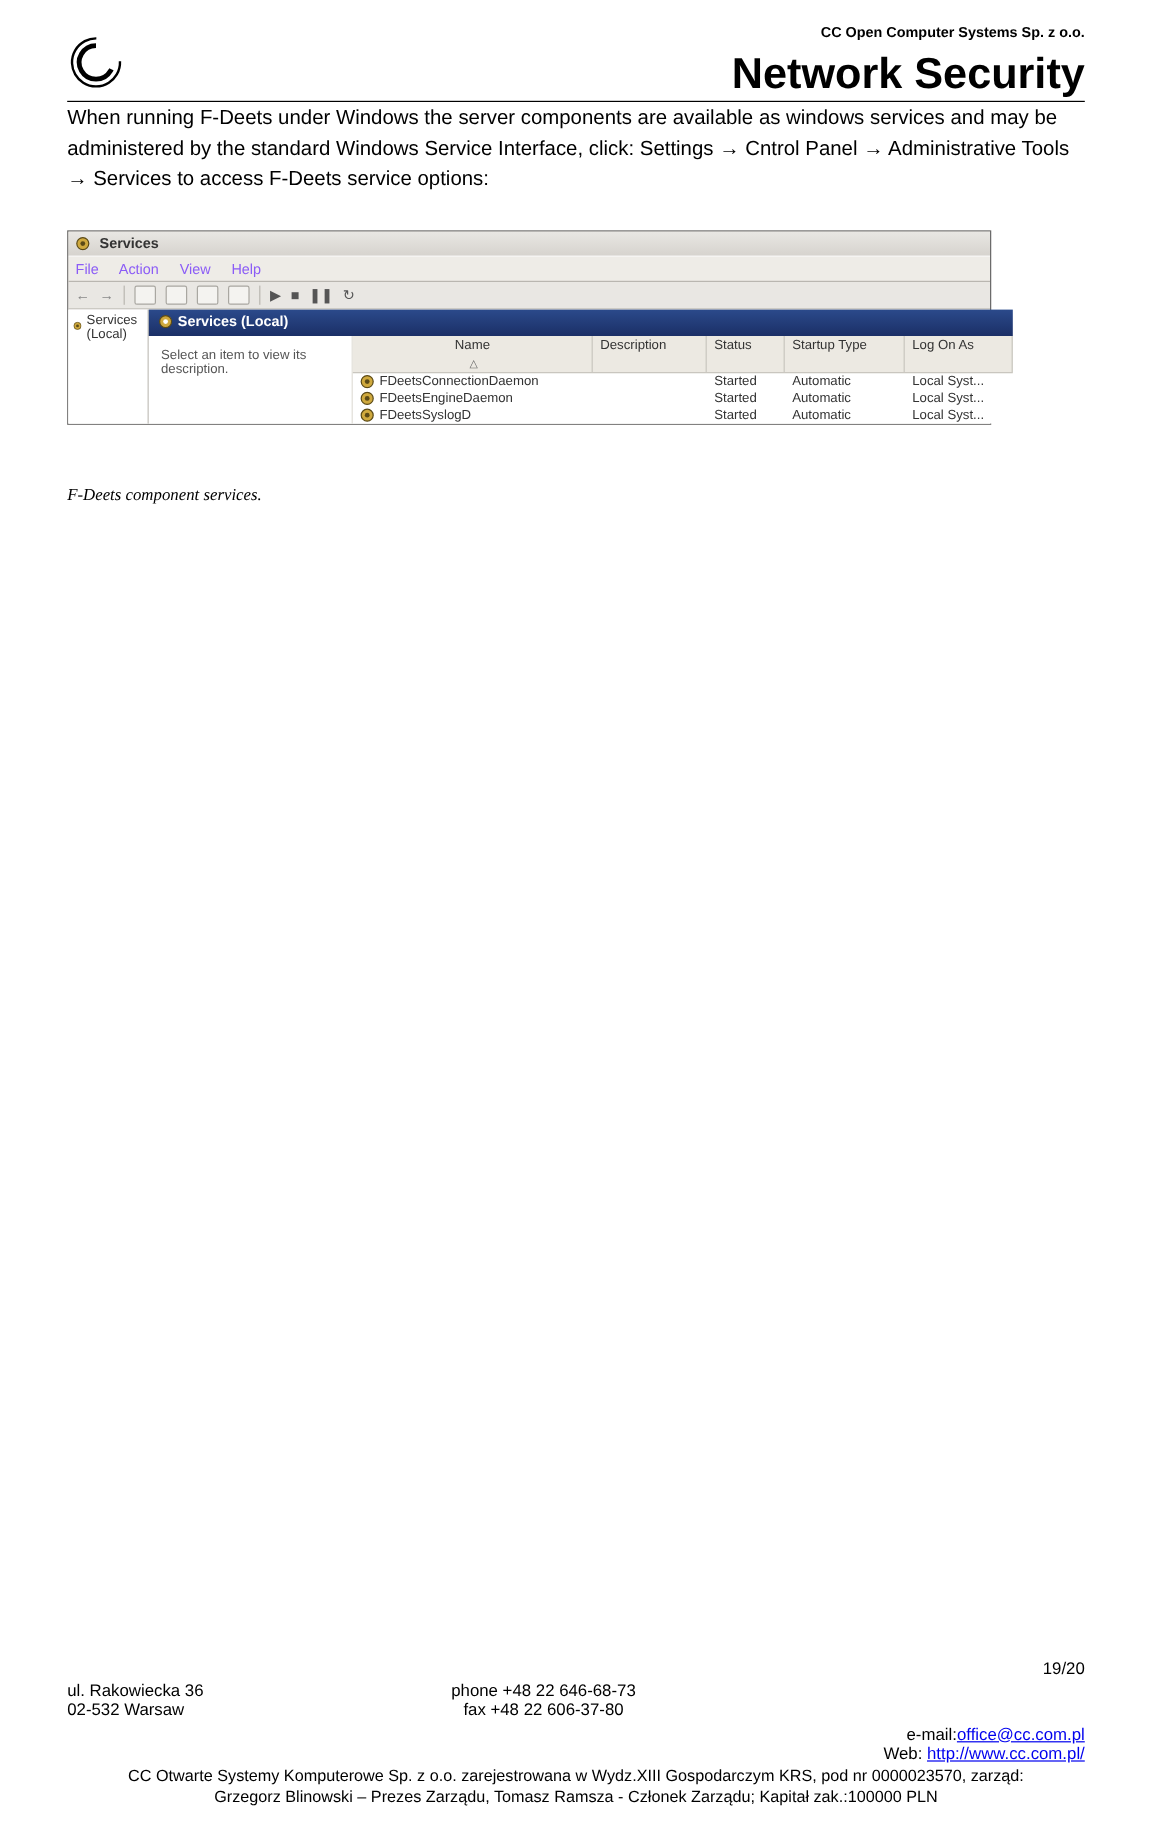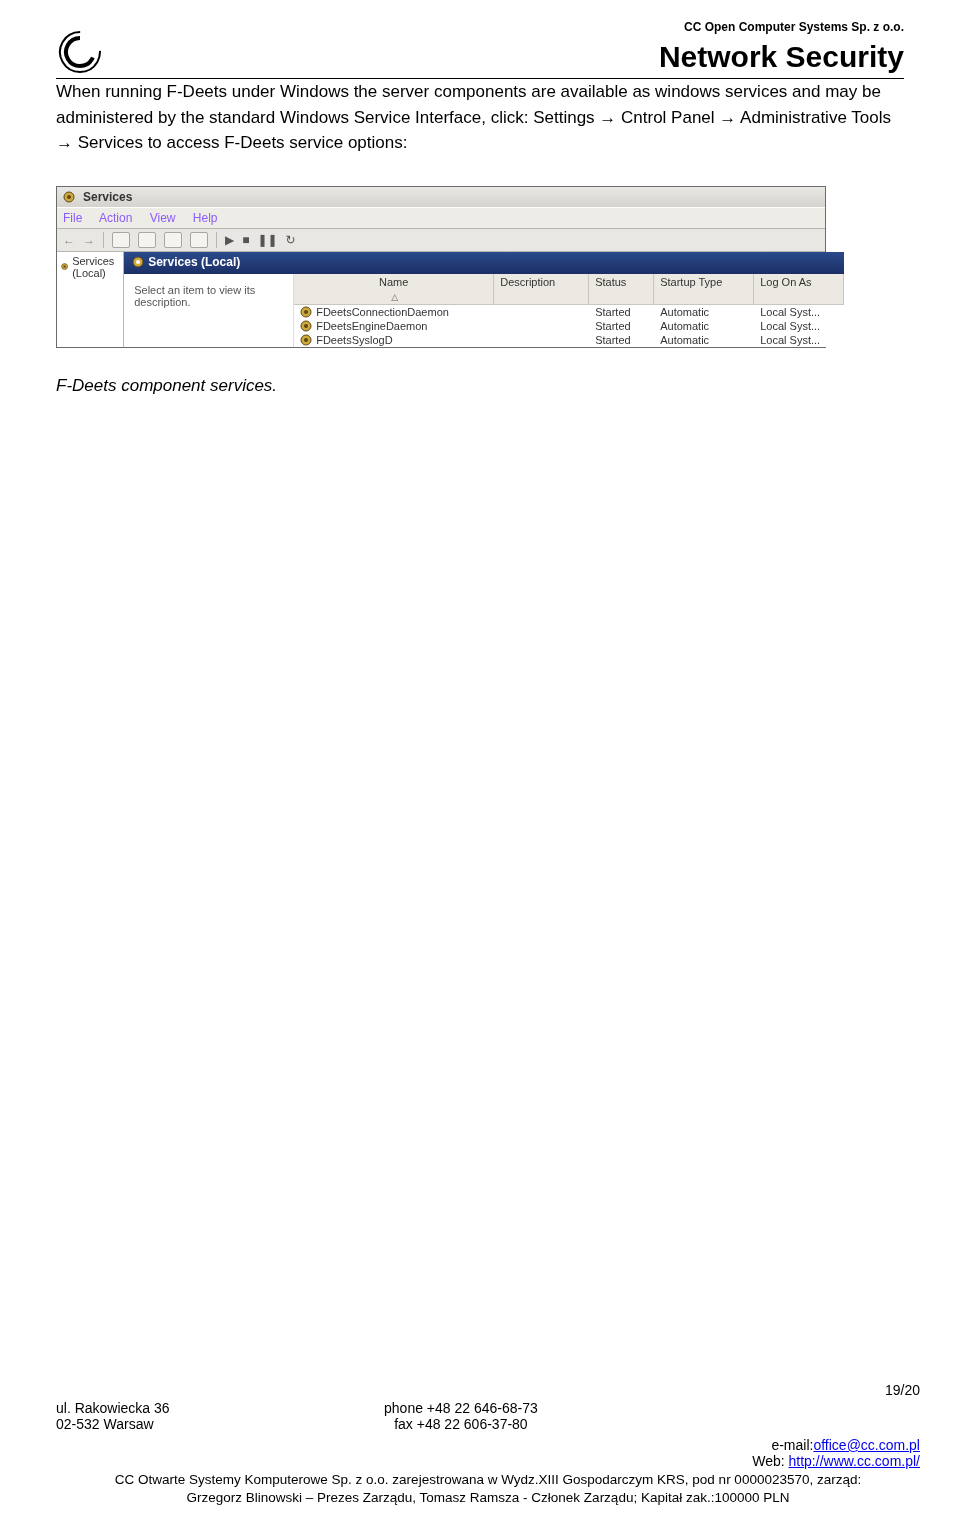--- a/index.html
+++ b/index.html
@@ -31,21 +31,21 @@
   .header-right {
     text-align: right;
     flex: 1;
   }
   .company {
     font-size: 12px;
     font-weight: bold;
     margin-bottom: 6px;
   }
   .title {
-    font-size: 30px;
+    font-size: 36px;
     font-weight: bold;
     margin-top: 2px;
     margin-bottom: 0;
   }
   .section-heading {
     font-family: Arial, Helvetica, sans-serif;
     font-size: 25px;
     font-weight: bold;
     margin-top: 18px;
     margin-bottom: 18px;
@@ -169,31 +169,31 @@
   .col-startup { width: 100px; }
   .col-logon { width: 90px; }
   .svc-icon {
     width: 12px;
     height: 12px;
     display: inline-block;
   }
   .sort-arrow { font-size: 9px; color: #666; margin-left: 2px; }
 
   .caption {
-    font-family: Liberation Sans, sans-serif;
+    font-family: Liberation Serif, serif;
     font-style: italic;
-    font-size: 17px;
-    margin-top: 28px;
+    font-size: 14px;
+    margin-top: 52px;
   }
 
   .footer {
     position: absolute;
     bottom: 22px;
     left: 56px;
-    right: 40px;
+    right: 56px;
     font-size: 14px;
   }
   .page-num {
     text-align: right;
     margin-bottom: 2px;
   }
   .footer-cols {
     display: flex;
     justify-content: space-between;
   }

